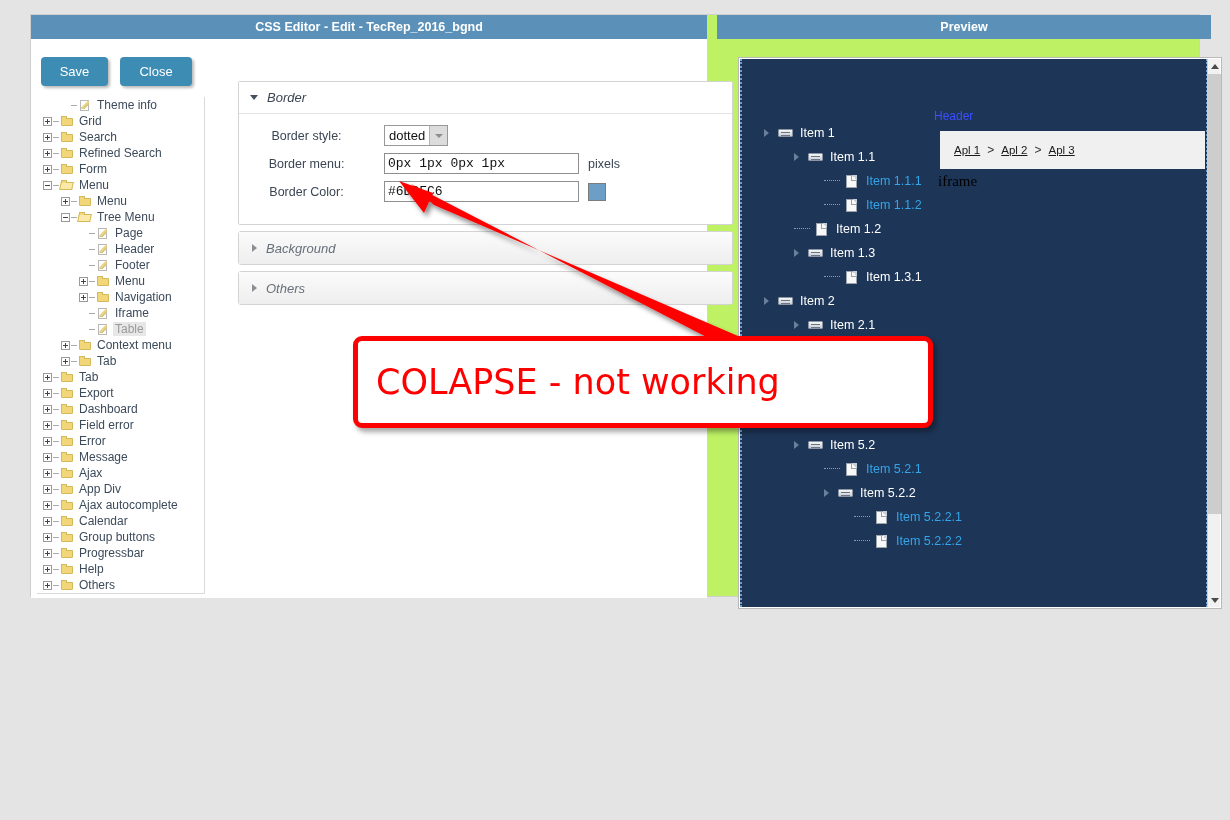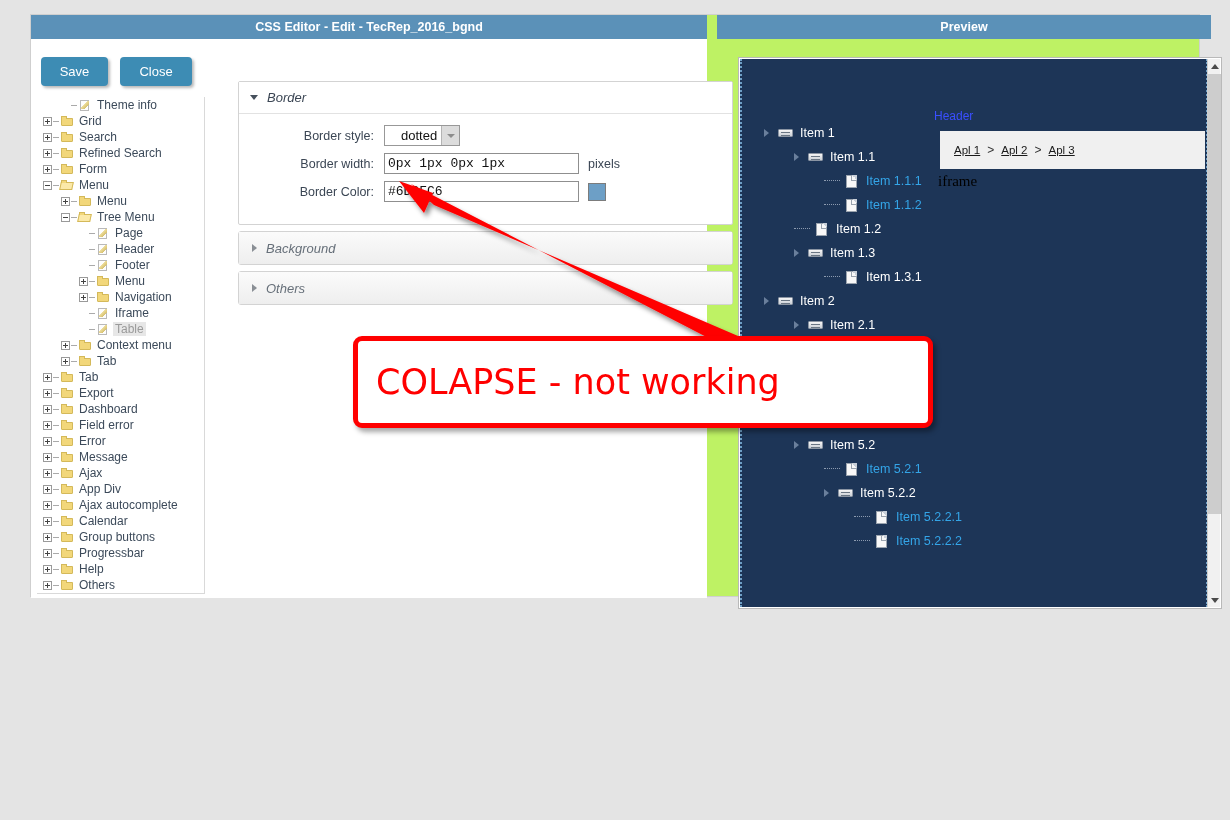--- a/index.html
+++ b/index.html
@@ -149,29 +149,28 @@
     border-top: 5px solid #46505c; margin-right: 9px;
   }
   .caret-right {
     width: 0; height: 0; flex: none;
     border-top: 4.5px solid transparent; border-bottom: 4.5px solid transparent;
     border-left: 5px solid #8a8f95; margin-right: 9px; margin-left: 2px;
   }
   .sec-body { padding: 10px 0 16px 0; }
   .frow { display: flex; align-items: center; height: 23px; margin-bottom: 5px; }
   .flabel {
-    width: 145px; text-align: right; padding-right: 10px;
+    width: 145px; text-align: center; padding-right: 10px;
     font-size: 12.5px; color: #3b4654;
     box-sizing: border-box;
   }
   .sel {
     height: 21px; border: 1px solid #989898; background: #ffffff;
     display: inline-flex; align-items: stretch; box-sizing: border-box;
     cursor: pointer;
-    padding-left: 12px;
   }
   .sel .seltext {
     padding: 0 4px; display: flex; align-items: center;
     font-size: 13px; color: #111; font-family: "Liberation Sans", sans-serif;
   }
   .sel .selarrow {
     width: 17px; background: #dcdcdc; border-left: 1px solid #b4b4b4;
     display: flex; align-items: center; justify-content: center;
   }
   .selarrow i {
@@ -570,21 +569,21 @@
             <div class="flabel">Border style:</div>
             <div class="sel">
               <span class="seltext">dotted</span>
               <span class="selarrow">
                   <i></i>
                 </span>
             </div>
           </div>
 
           <div class="frow">
-            <div class="flabel">Border width:</div>
+            <div class="flabel">Border menu:</div>
             <input class="txt w230" type="text" value="0px 1px 0px 1px" style="">
             <span class="unit">pixels</span>
           </div>
 
           <div class="frow">
             <div class="flabel">Border Color:</div>
             <input class="txt w230" type="text" value="#6D9FC6" style="">
             <span class="swatch" style="background: rgb(109, 159, 198);"></span>
           </div>
 

